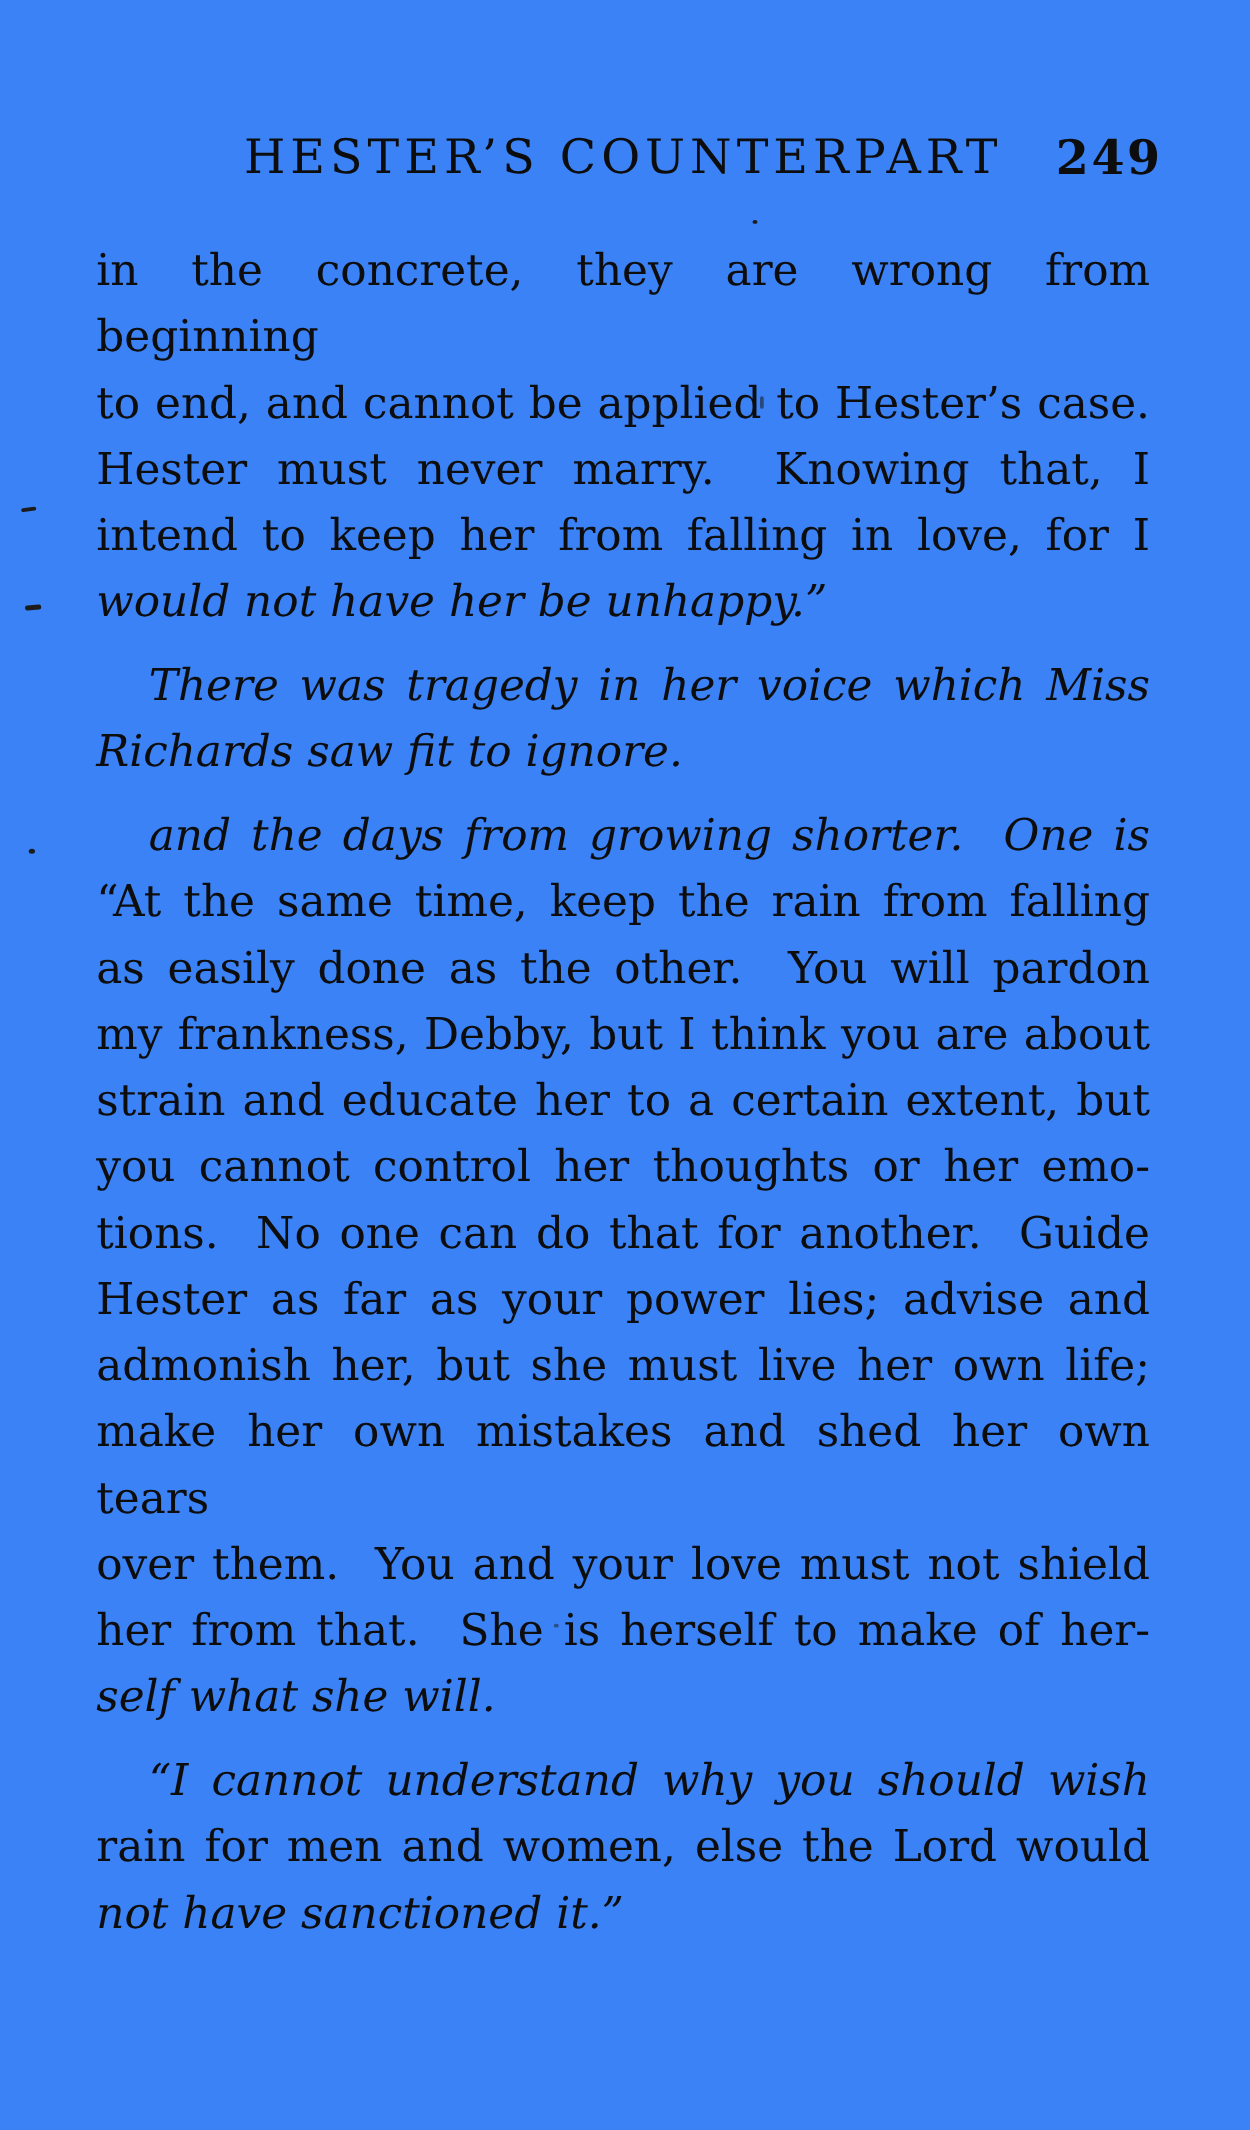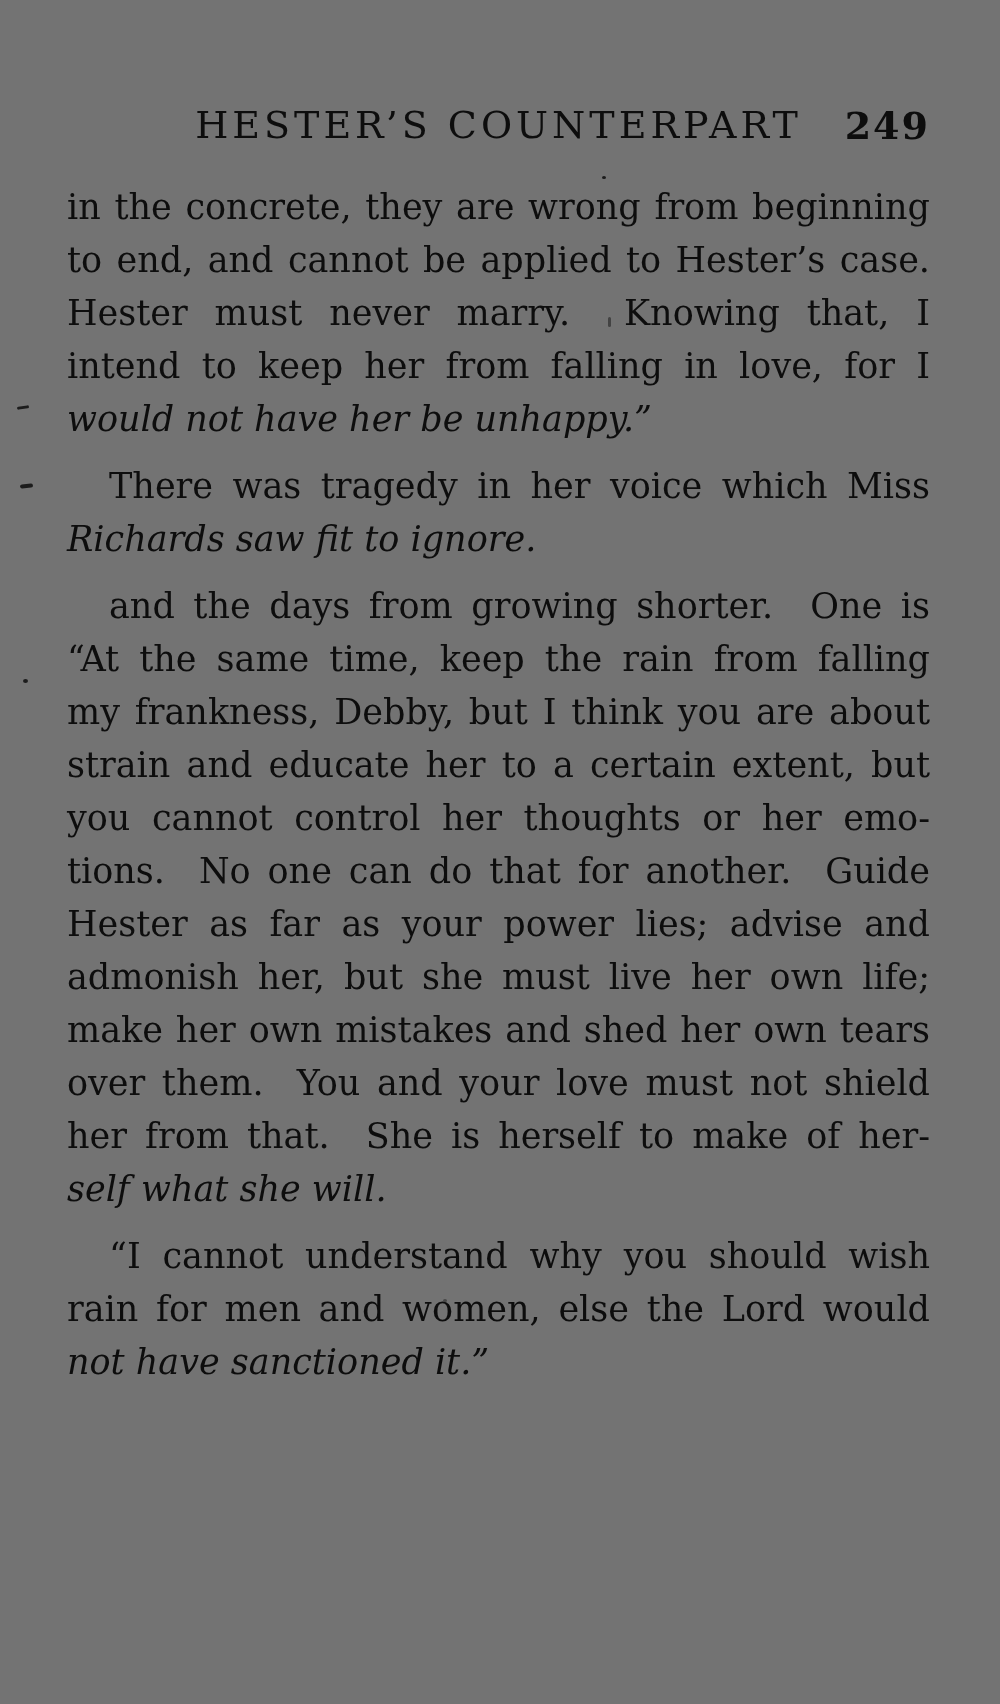--- a/index.html
+++ b/index.html
@@ -4,43 +4,43 @@
 <style>
   html, body { margin: 0; padding: 0; }
   body {
     width: 1000px; height: 1704px;
     background: #ffffff;
     position: relative;
     font-family: "DejaVu Serif", serif;
     color: #0d0d0d;
     overflow: hidden;
   }
-  .sheet { position: absolute; inset: 0; background: #737373; }
+  .sheet { position: absolute; inset: 0; background: #3b82f6; }
 
   
   .running-header {
     position: absolute; left: 67px; top: 99px; width: 863px;
     height: 53px; line-height: 53px; font-size: 38px; white-space: nowrap;
   }
   .header-title {
     position: absolute; left: 0; right: 0;
     text-align: center; letter-spacing: 4px;
   }
   .header-page-num {
     position: absolute; right: 0; top: 0; letter-spacing: 2px; font-weight: bold;
   }
 
   
   .page-body {
     position: absolute; left: 67px; top: 181px; width: 863px;
     font-size: 35px; line-height: 53px;
   }
-  .para { margin: 0; }
+  .para { margin: 10px; }
   .para + .para { margin-top: 14px; }
-  .para.indent > .line:first-child { text-indent: 42px; }
+  .para.indent > .line:first-child { text-indent: 42px; font-style: italic; }
   .line { display: block; text-align: justify; text-align-last: justify; }
   .line.last { text-align-last: left; font-style: italic; }
 
   
   .speck { position: absolute; background: #1c1c1c; border-radius: 2px; }
   .speck.d1 { left: 17px;  top: 406px;  width: 12px; height: 3px; transform: rotate(-8deg); }
   .speck.d2 { left: 20px;  top: 484px;  width: 13px; height: 4px; transform: rotate(-5deg); }
   .speck.d3 { left: 23px;  top: 679px;  width: 5px;  height: 4px; border-radius: 50%; }
   .speck.d4 { left: 602px; top: 176px;  width: 4px;  height: 3px; border-radius: 50%; }
   .speck.d5 { left: 608px; top: 317px;  width: 3px;  height: 10px; opacity: .55; }
@@ -67,20 +67,21 @@
     </p>
 
     <p class="para indent">
       <span class="line">There was tragedy in her voice which Miss</span>
       <span class="line last">Richards saw fit to ignore.</span>
     </p>
 
     <p class="para indent">
       <span class="line">and the days from growing shorter.&nbsp; One is</span>
       <span class="line">“At the same time, keep the rain from falling</span>
+      <span class="line">as easily done as the other.&nbsp; You will pardon</span>
       <span class="line">my frankness, Debby, but I think you are about</span>
       <span class="line">strain and educate her to a certain extent, but</span>
       <span class="line">you cannot control her thoughts or her emo-</span>
       <span class="line">tions.&nbsp; No one can do that for another.&nbsp; Guide</span>
       <span class="line">Hester as far as your power lies; advise and</span>
       <span class="line">admonish her, but she must live her own life;</span>
       <span class="line">make her own mistakes and shed her own tears</span>
       <span class="line">over them.&nbsp; You and your love must not shield</span>
       <span class="line">her from that.&nbsp; She is herself to make of her-</span>
       <span class="line last">self what she will.</span>

